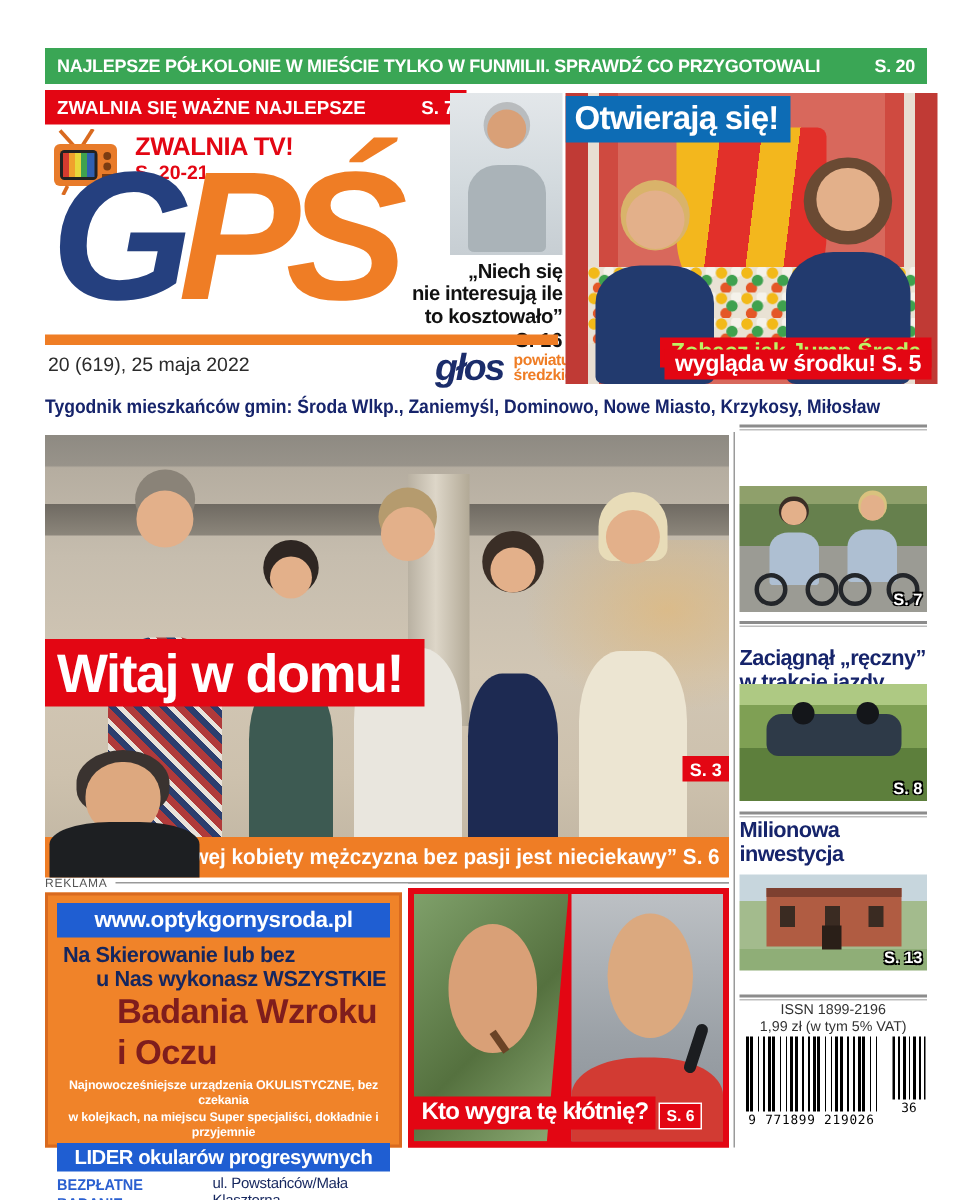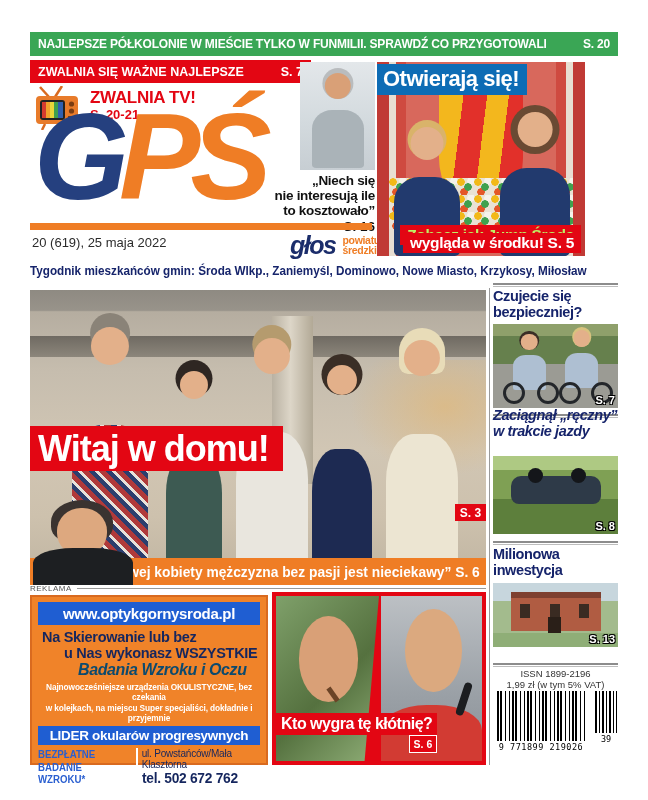--- a/index.html
+++ b/index.html
@@ -30,21 +30,21 @@
   .masthead-quote-page{left:230px;top:219px;width:145px;text-align:right;color:#111;
     font-weight:bold;font-size:13.5px;}
   .orange-rule{left:30px;top:223px;width:342px;height:7px;background:#ef7d25;}
   .issue-line{left:32px;top:235px;font-size:13px;color:#2b2b2b;}
   .glos-logo{left:290px;top:231px;width:86px;height:28px;display:flex;align-items:center;}
   .glos-name{color:#1b2d6b;font-weight:bold;font-style:italic;font-size:25px;letter-spacing:-1.5px;}
   .glos-slash{width:7px;height:24px;background:#ef7d25;transform:skewX(-18deg);margin:0 3px 0 4px;}
   .glos-region{color:#ef7d25;font-weight:bold;font-size:10.5px;line-height:1.0;letter-spacing:-.3px;}
 
   
-  .jump-photo{left:377px;top:62px;width:208px;height:194px;overflow:hidden;
+  .jump-photo{left:377px;top:62px;width:248px;height:194px;overflow:hidden;
     background:linear-gradient(90deg,#c03a35 0 6%,#e8ded2 6% 9%,#cf4a40 9% 14%,#d8685c 14% 86%,#cf4a40 86% 91%,#e8ded2 91% 94%,#c03a35 94%);}
   .jump-slide{position:absolute;left:30%;top:12%;width:40%;height:62%;
     background:linear-gradient(97deg,#f3b71d 0 26%,#e2302a 26% 50%,#f3b71d 50% 72%,#e2302a 72%);
     border-radius:6px 6px 40% 40%;}
   .jump-ballpit{position:absolute;left:6%;bottom:14%;width:88%;height:26%;background:#e9e2d4;
     background-image:
       radial-gradient(circle at 4px 4px,#f2b918 3.5px,transparent 4px),
       radial-gradient(circle at 11px 9px,#3fa14e 3.5px,transparent 4px),
       radial-gradient(circle at 7px 14px,#e45727 3.5px,transparent 4px),
       radial-gradient(circle at 14px 3px,#f5f2ea 3.5px,transparent 4px);
@@ -133,21 +133,21 @@
   .reklama-line{flex:1;height:1px;background:#999;}
   .reklama-line-right{left:272px;top:588px;width:214px;height:1px;background:#999;}
 
   
   .ad{left:30px;top:595px;width:238px;height:170px;background:#f08329;border:2px solid #d96a1f;
     box-sizing:border-box;padding:5px 6px;}
   .ad-url{background:#1f5ed2;color:#fff;font-weight:bold;font-size:15px;text-align:center;
     padding:3px 0;letter-spacing:-.3px;}
   .ad-l1{color:#15265e;font-weight:bold;font-size:14.5px;margin-top:4px;padding-left:4px;letter-spacing:-.3px;}
   .ad-l2{color:#15265e;font-weight:bold;font-size:14.5px;padding-left:26px;letter-spacing:-.3px;}
-  .ad-l3{color:#0c4a6e;font-weight:bold;font-size:16px;padding-left:40px;letter-spacing:-.4px;font-style:italic;}
+  .ad-l3{color:#7f1d1d;font-weight:bold;font-size:23px;padding-left:40px;letter-spacing:-.4px;}
   .ad-details{color:#fff;font-weight:bold;font-size:8.3px;text-align:center;line-height:1.25;
     margin-top:3px;letter-spacing:-.1px;}
   .ad-leader{background:#1f5ed2;color:#fff;font-weight:bold;font-size:13.5px;text-align:center;
     padding:2px 0;margin-top:3px;letter-spacing:-.3px;}
   .ad-bottom{display:flex;margin-top:3px;align-items:stretch;}
   .ad-free{width:44%;box-sizing:border-box;padding-right:3px;}
   .ad-free-main{color:#2a5fd0;font-weight:bold;font-size:10.5px;line-height:1.15;
     transform:scaleX(.92);transform-origin:left center;}
   .ad-contact{width:56%;border-left:2px solid #fff;box-sizing:border-box;padding-left:4px;}
   .ad-address{color:#15265e;font-weight:normal;font-size:10px;letter-spacing:-.2px;}
@@ -161,21 +161,21 @@
     background:linear-gradient(135deg,#7fa06a,#55713f 55%,#8fae77);
     clip-path:polygon(0 0,100% 0,86% 100%,0 100%);}
   .q-right{position:absolute;right:0;top:0;width:49%;height:100%;
     background:linear-gradient(180deg,#bcc0c4,#9aa0a6 60%,#8a9096);}
   .q-head{position:absolute;border-radius:50%;background:#d9a077;}
   .q-cigar{position:absolute;width:16px;height:5px;background:#6b4326;transform:rotate(55deg);}
   .q-hoodie{position:absolute;left:0;bottom:0;width:100%;height:34%;background:#d23b33;
     border-radius:45% 45% 0 0;}
   .q-mic{position:absolute;width:8px;height:34px;background:#1b1d20;transform:rotate(18deg);
     border-radius:4px;}
-  .q-caption{position:absolute;left:0;bottom:8px;display:flex;align-items:flex-end;flex-direction:column;}
+  .q-caption{position:absolute;left:0;bottom:8px;display:flex;align-items:flex-end;}
   .q-caption-text{background:#e30613;color:#fff;font-weight:bold;font-size:16px;
     padding:2px 5px;letter-spacing:-.5px;white-space:nowrap;}
   .q-caption-badge{background:#e30613;border:1px solid #fff;color:#fff;font-weight:bold;
     font-size:10.5px;padding:2px 4px;margin-left:2px;}
 </style>
 </head>
 <body>
 
 <div class="page">
 
@@ -295,42 +295,40 @@
 
   <div class="abs head-overlay">
     <div class="ho-hair"></div>
     <div class="ho-face"></div>
     <div class="ho-shoulders"></div>
   </div>
 
   <div class="abs v-sep"></div>
   <div class="abs sep" style="left:493px;top:283px;"></div>
 
-  <div class="abs sb-title pl" style="top:289px;">Czujecie się
-bezpieczniej?</div>
   <div class="abs sb-photo photo-police" style="top:324px;height:84px;">
     <div class="fig" style="left:14%;top:8%;width:30%;height:70%;">
       <div class="fig-hair" style="background:#3a2e26;"></div>
       <div class="fig-head"></div>
       <div class="fig-torso" style="background:#aebfd2;"></div>
     </div>
     <div class="fig" style="left:56%;top:4%;width:30%;height:72%;">
       <div class="fig-hair" style="background:#d9c27e;"></div>
       <div class="fig-head"></div>
       <div class="fig-torso" style="background:#aebfd2;"></div>
     </div>
     <div class="wheel" style="left:10px;bottom:4px;"></div>
     <div class="wheel" style="left:44px;bottom:4px;"></div>
     <div class="wheel" style="left:66px;bottom:4px;"></div>
     <div class="wheel" style="left:98px;bottom:4px;"></div>
     <div class="pbadge">S. 7</div>
   </div>
   <div class="abs sep" style="left:493px;top:414px;"></div>
 
-  <div class="abs sb-title pl" style="top:408px;font-style:italic;">Zaciągnął „ręczny”
+  <div class="abs sb-title pl" style="top:432px;">Zaciągnął „ręczny”
 w trakcie jazdy</div>
   <div class="abs sb-photo photo-car" style="top:456px;height:78px;">
     <div class="car-body"></div>
     <div class="car-wheel" style="left:28%;top:16%;"></div>
     <div class="car-wheel" style="left:62%;top:16%;"></div>
     <div class="pbadge">S. 8</div>
   </div>
   <div class="abs sep" style="left:493px;top:541px;"></div>
 
   <div class="abs sb-title pl" style="top:547px;">Milionowa
@@ -345,21 +343,21 @@
     <div class="pbadge">S. 13</div>
   </div>
   <div class="abs sep" style="left:493px;top:663px;"></div>
 
   <div class="abs issn-line" style="top:668px;">ISSN 1899-2196</div>
   <div class="abs issn-line" style="top:679px;">1,99 zł (w tym 5% VAT)</div>
   <div class="abs barcode-wrap">
     <div class="barcode-main"></div>
     <div class="barcode-addon"></div>
     <div class="barcode-digits">9 771899 219026</div>
-    <div class="barcode-addon-digits">39</div>
+    <div class="barcode-addon-digits">36</div>
   </div>
 
   <div class="abs reklama">
     <span class="reklama-label">REKLAMA</span>
     <span class="reklama-line"></span>
   </div>
   <div class="abs reklama-line-right"></div>
 
   <div class="abs ad">
     <div class="ad-url">www.optykgornysroda.pl</div>

